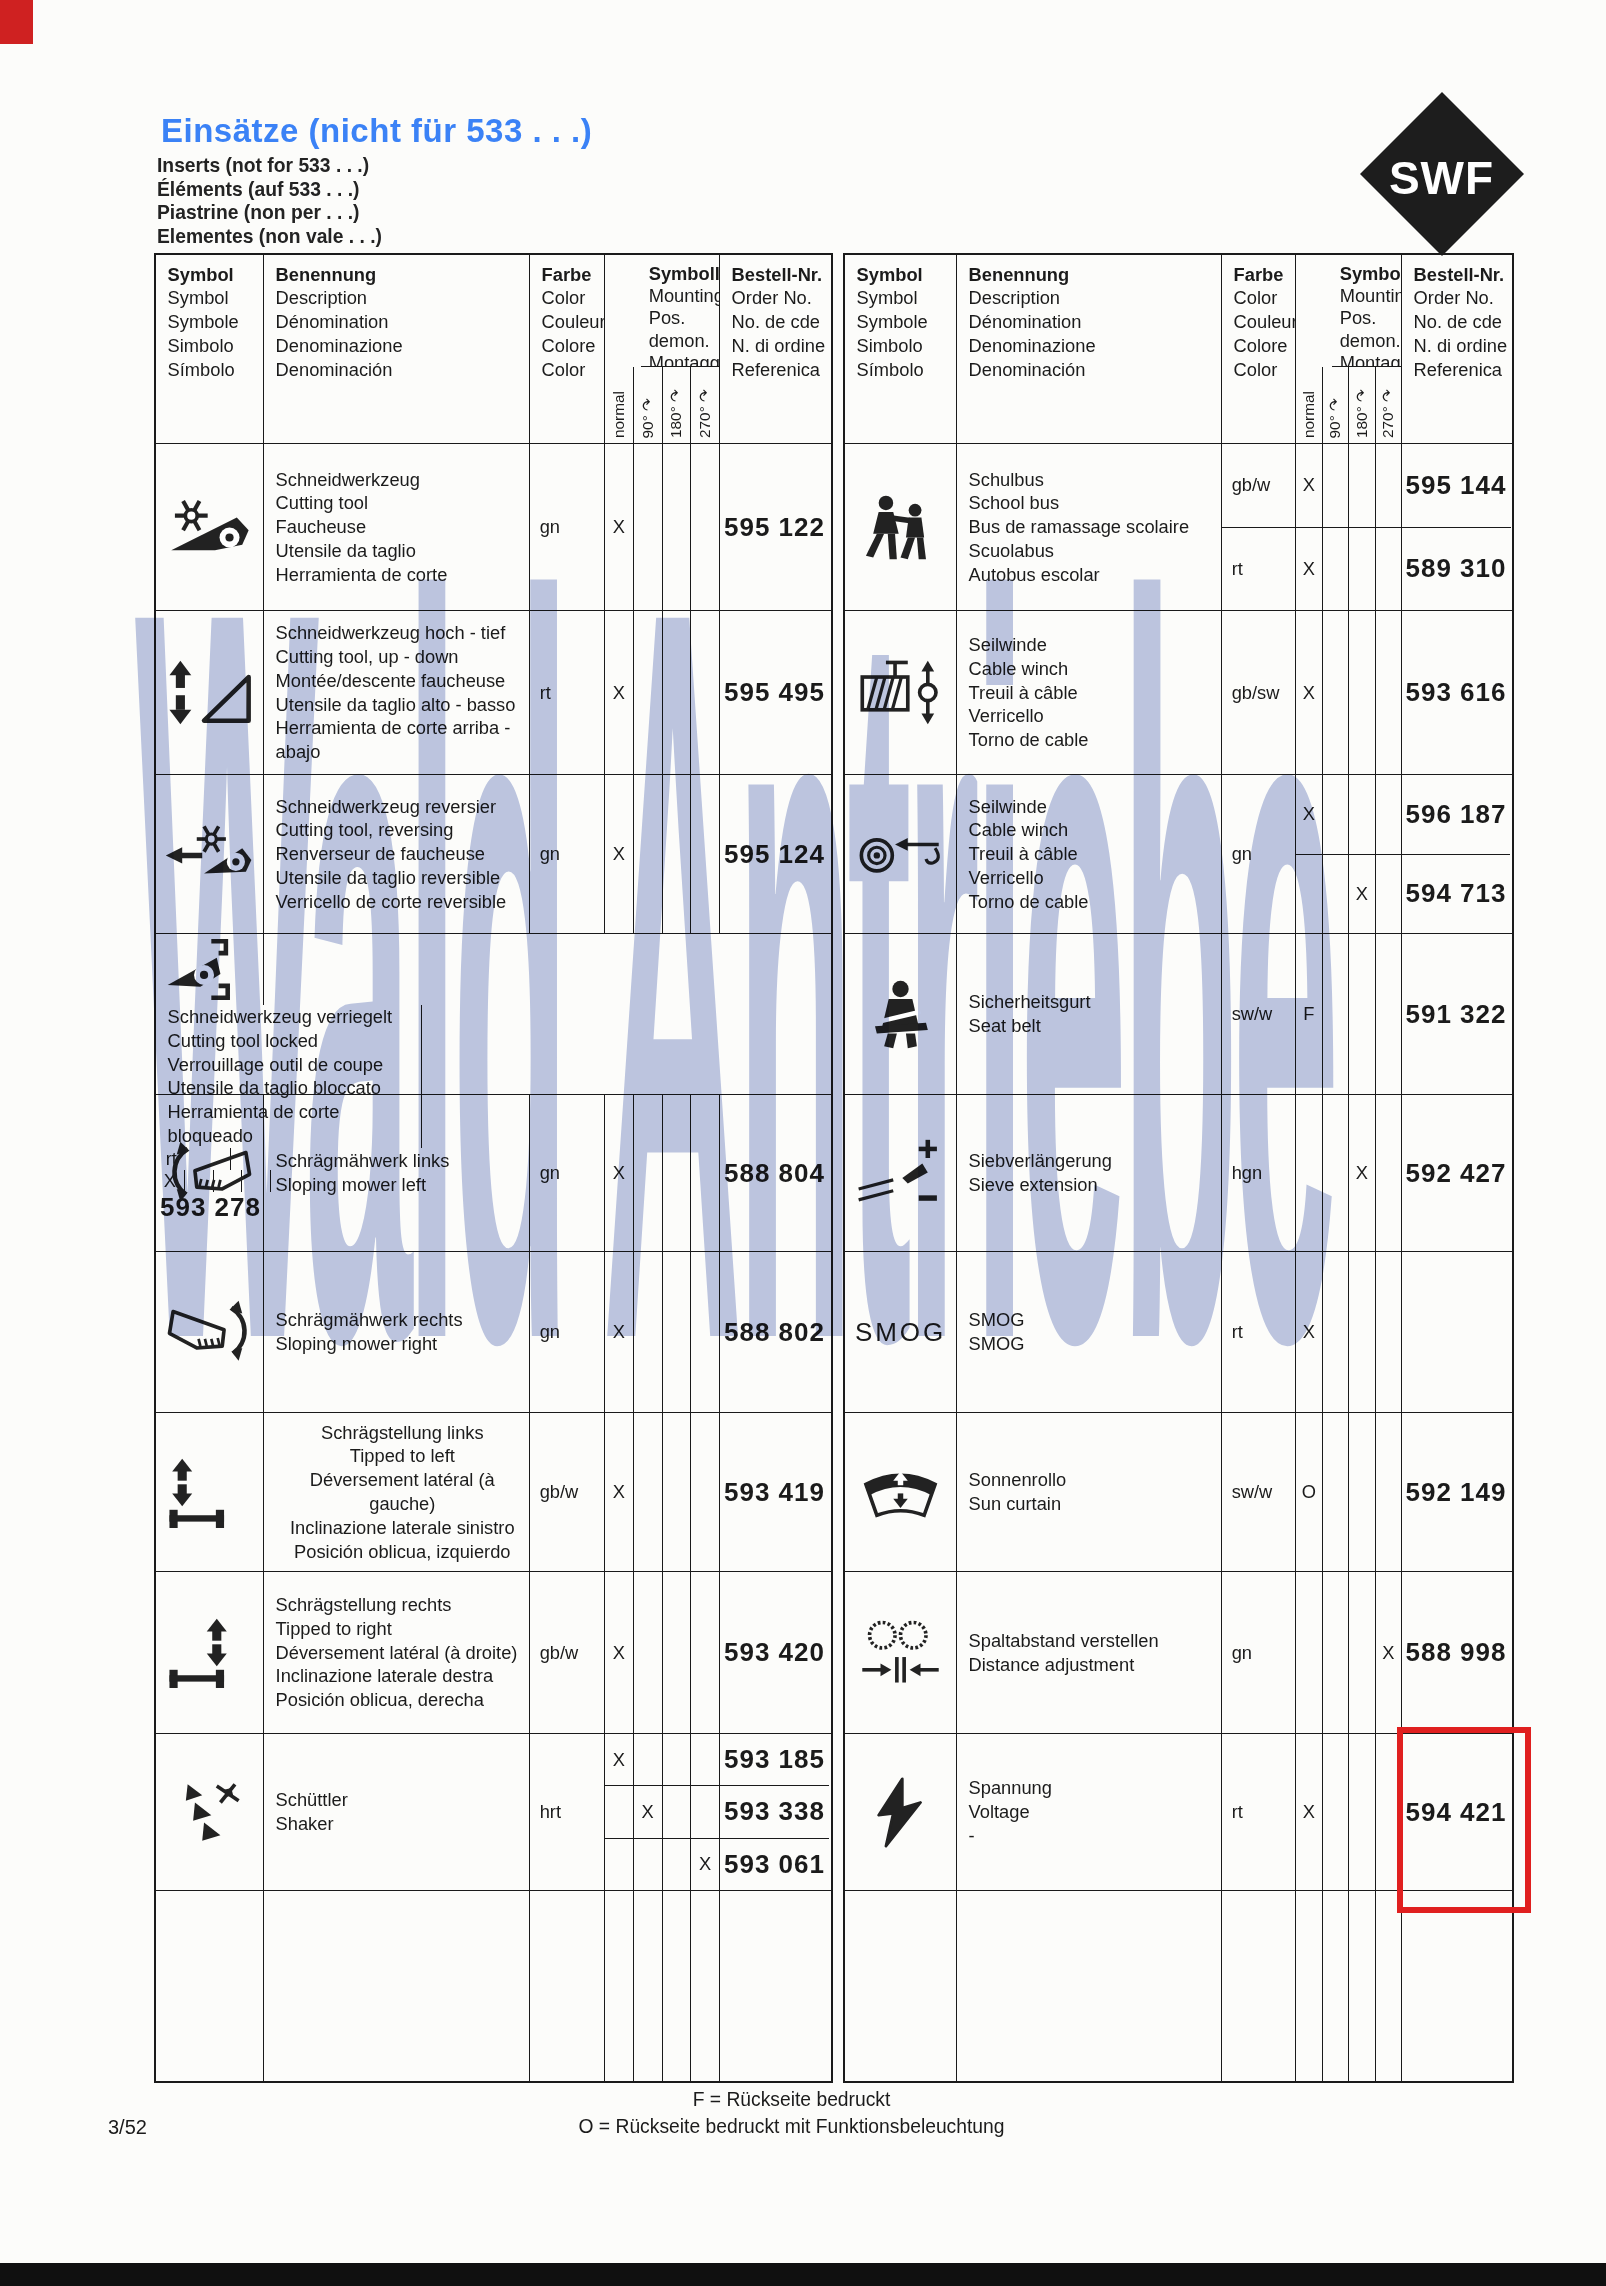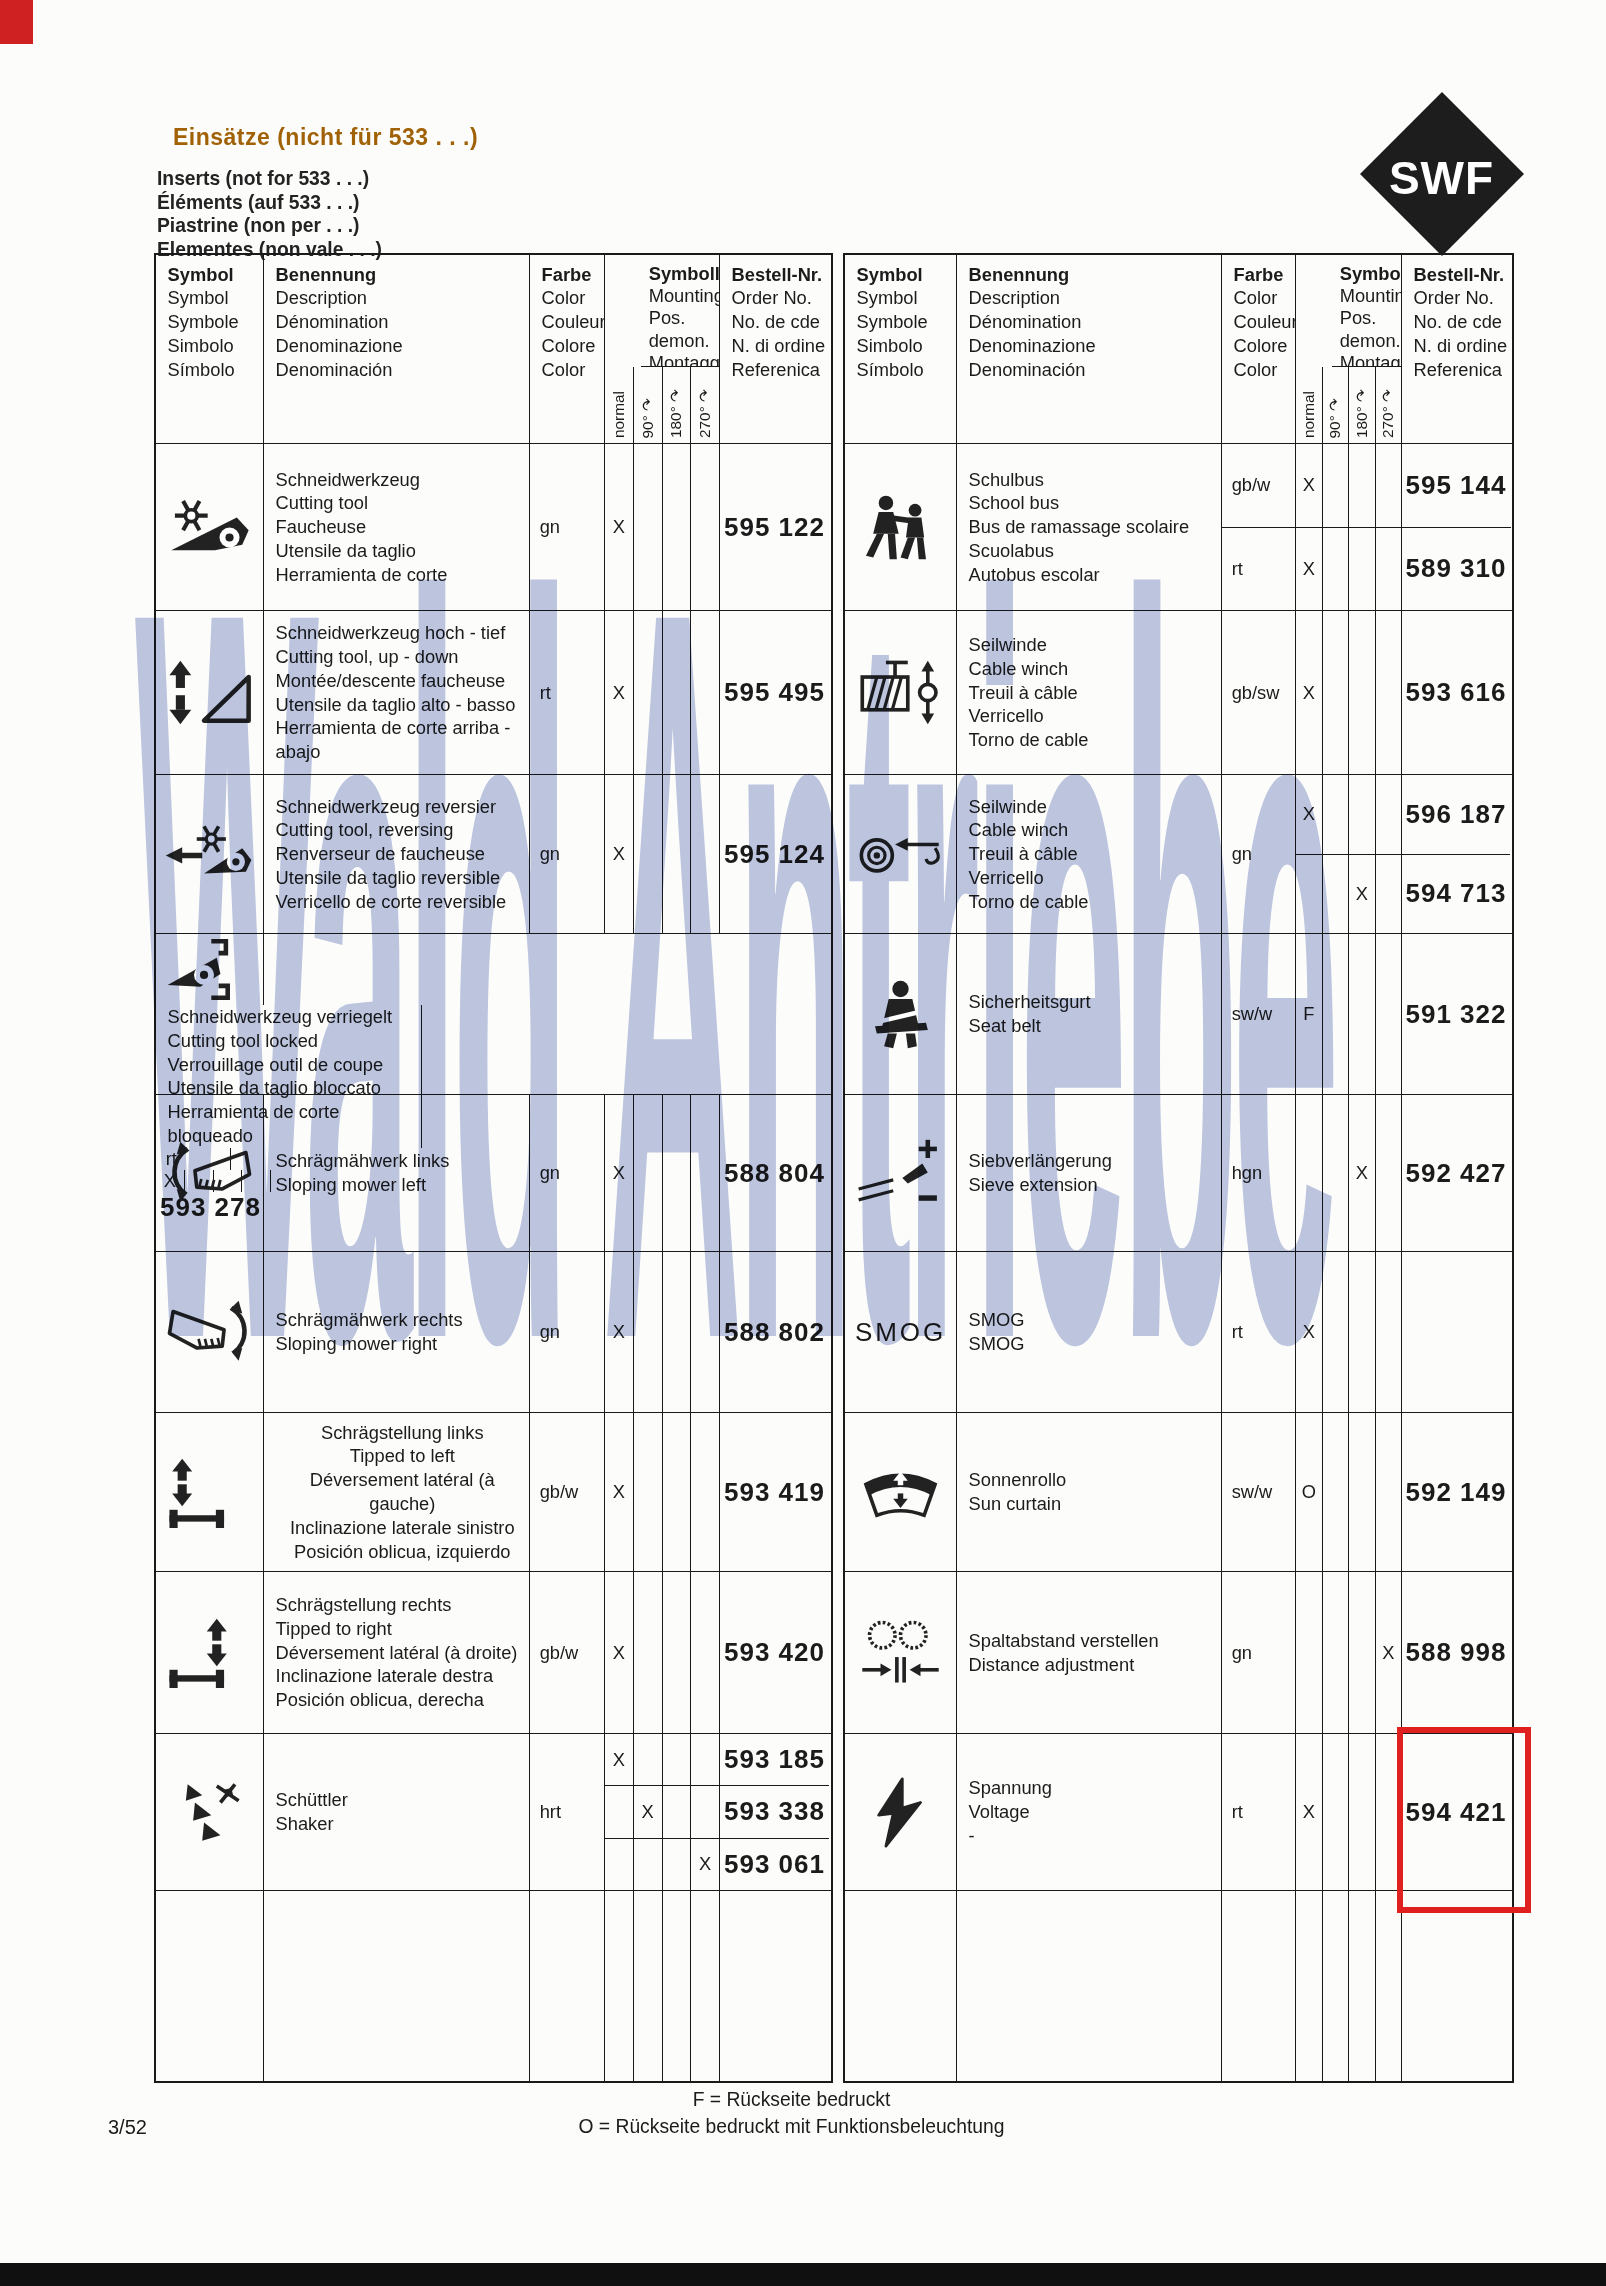--- a/index.html
+++ b/index.html
@@ -1,20 +1,20 @@
 <!DOCTYPE html>
 <html><head>
 <meta charset="utf-8">
 <style>
   html,body{margin:0;padding:0;}
   #page{position:relative;width:1607px;height:2286px;background:#fcfcfa;overflow:hidden;
         font-family:"Liberation Sans","DejaVu Sans",sans-serif;color:#1b1b1b;}
   
   .title-block{position:absolute;left:157px;top:108px;z-index:2;}
-  .title-block h1{margin:16px;font-size:23px;font-weight:bold;color:#a16207;letter-spacing:0.5px;}
+  .title-block h1{margin:4px;font-size:33px;font-weight:bold;color:#3b82f6;letter-spacing:0.5px;}
   .subtitle{font-size:19.3px;font-weight:bold;line-height:1.22;color:#232323;}
   
   .logo{position:absolute;left:1350px;top:97px;width:183px;height:154px;z-index:2;}
   .diamond{position:absolute;left:34px;top:19.3px;width:116px;height:116px;background:#1d1d1d;
            transform:rotate(45deg) ;}
   .logo-text{position:absolute;left:0;top:54px;width:183px;text-align:center;color:#fff;
              font-size:46px;font-weight:bold;letter-spacing:1px;}
   
   .cat-table{position:absolute;border:2.9px solid #1a1a1a;display:flex;flex-direction:column;
              box-sizing:border-box;z-index:2;}

